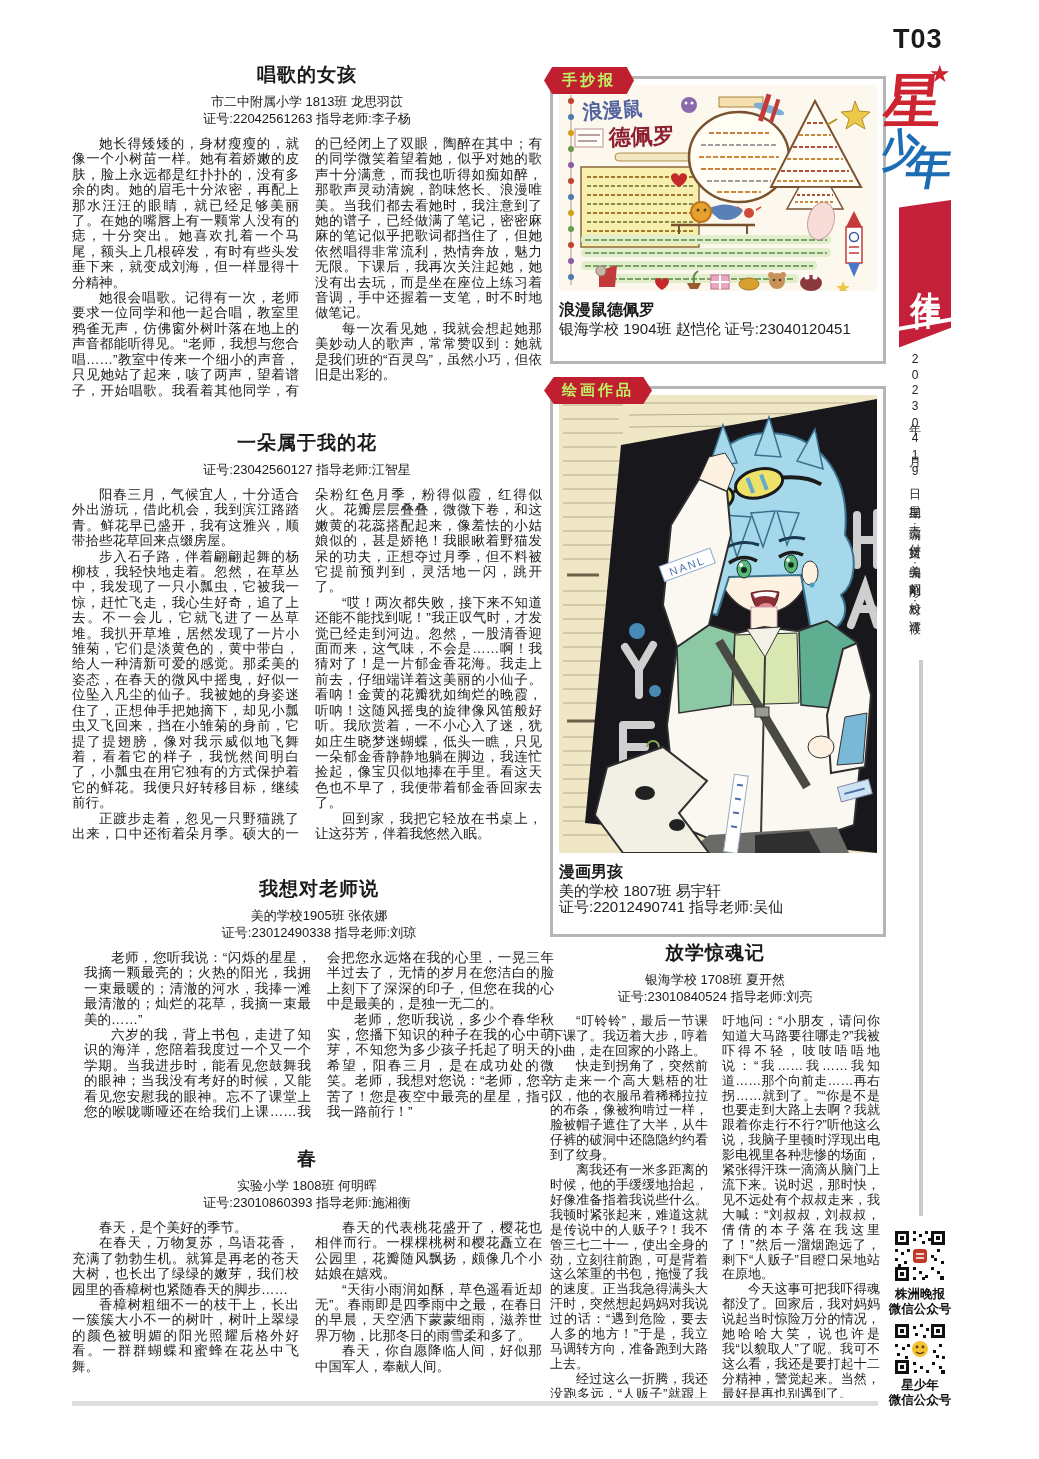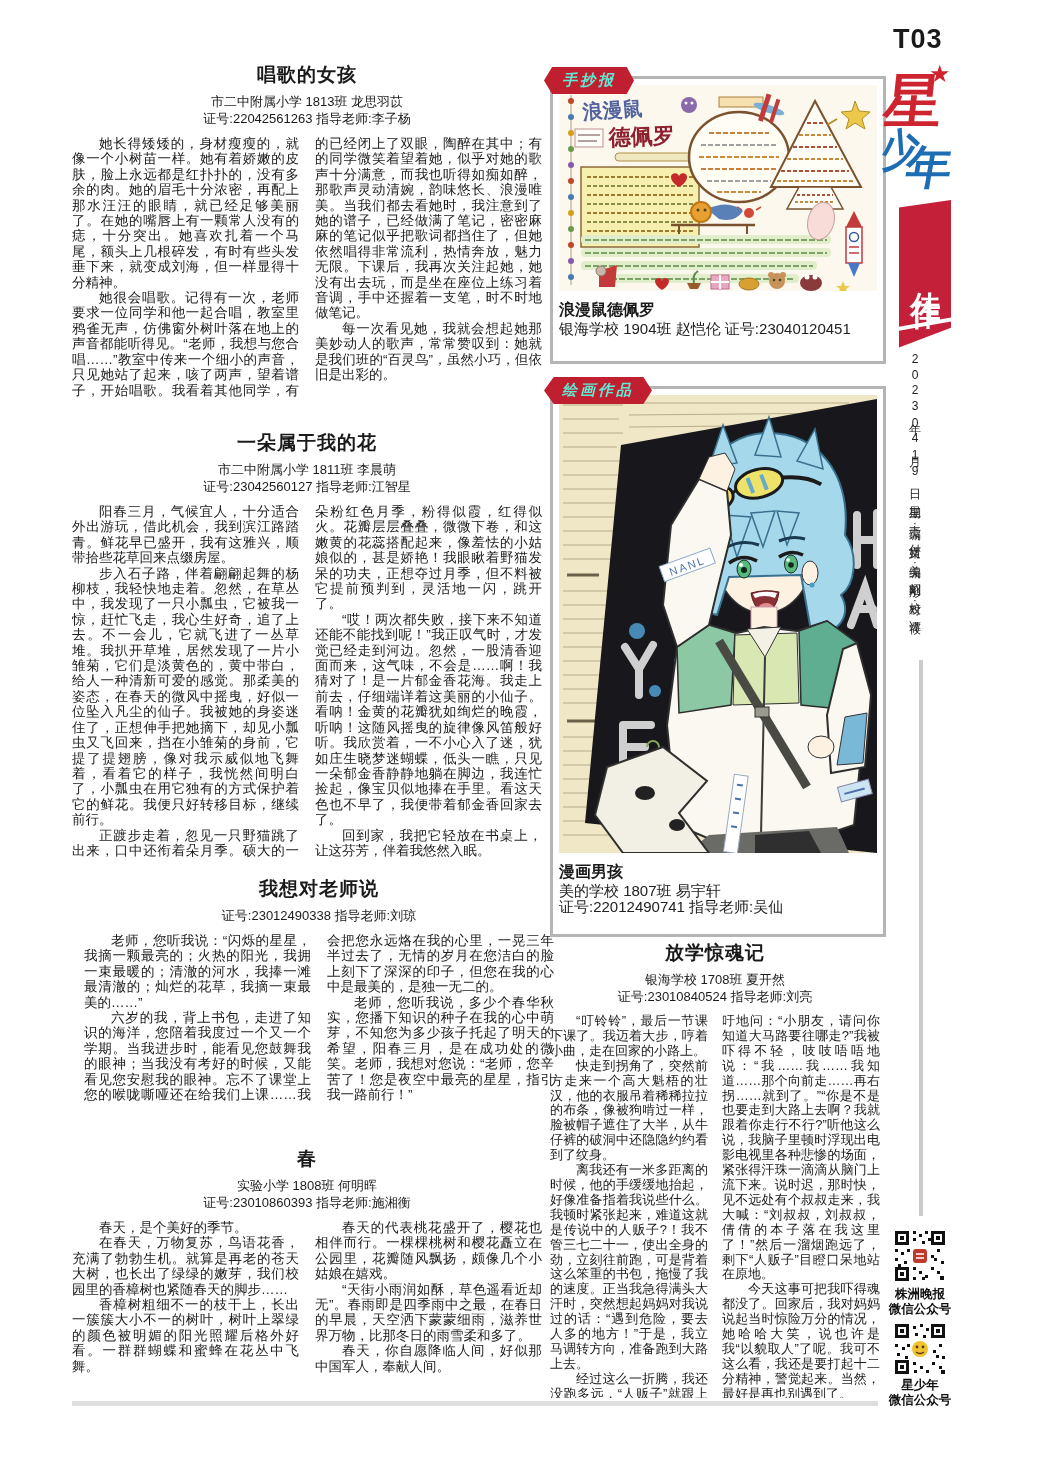--- a/index.html
+++ b/index.html
@@ -6,23 +6,23 @@
   .page{position:relative;width:1039px;height:1459px;background:#fff;overflow:hidden;
         font-family:"Liberation Sans",sans-serif;color:#1a1a1a;}
   .essay{position:absolute;overflow:hidden;}
   .essay h2{font-size:19px;font-weight:700;text-align:center;margin:0 0 5px 0;letter-spacing:1px;}
   .essay .byline{font-size:13px;text-align:center;line-height:17px;margin:0;}
   .essay .body{margin-top:9px;column-count:2;column-gap:16px;}
   .essay .body p{margin:0;text-indent:2em;text-align:justify;font-size:13.5px;line-height:15.4px;}
   .essay.narrow .body{column-gap:14px;}
   .essay.narrow .body p{font-size:13px;line-height:14.9px;}
   .artbox{position:absolute;background:#fff;border:3px solid #b5b5b5;padding:6px;}
-  .ribbon{position:absolute;top:-12px;left:-9px;background:#c01f30;color:#5eead4;font-size:15px;
+  .ribbon{position:absolute;top:-12px;left:-9px;background:#c01f30;color:#bef264;font-size:15px;
           font-weight:700;letter-spacing:3px;padding:4px 18px;
-          clip-path:polygon(0 50%,9% 0,92% 0,100% 50%,92% 100%,9% 100%);z-index:3;font-style:italic;}
+          clip-path:polygon(0 50%,9% 0,92% 0,100% 50%,92% 100%,9% 100%);z-index:3;}
   .art-title{font-size:16px;font-weight:700;text-align:left;margin-top:5px;}
   .art-credit{font-size:15px;text-align:left;line-height:16px;color:#222;}
   .pageno{position:absolute;left:893px;top:24px;font-size:27px;font-weight:700;letter-spacing:1px;}
   .logo-xing{position:absolute;left:884px;top:72px;color:#ce2430;font-size:58px;font-weight:900;
              transform:skewX(-6deg);line-height:1;}
   .logo-star{position:absolute;left:929px;top:62px;color:#ce2430;font-size:24px;line-height:1;}
   .logo-shao{position:absolute;left:880px;top:128px;color:#1d6db5;font-size:40px;font-weight:900;
              transform:rotate(-12deg) skewX(-8deg);line-height:1;}
   .logo-nian{position:absolute;left:906px;top:144px;color:#1d6db5;font-size:46px;font-weight:900;
              transform:skewX(-10deg);line-height:1;}
@@ -51,33 +51,33 @@
     <div class="byline">证号:22042561263 指导老师:李子杨</div>
     <div class="body">
       <p>她长得矮矮的，身材瘦瘦的，就像一个小树苗一样。她有着娇嫩的皮肤，脸上永远都是红扑扑的，没有多余的肉。她的眉毛十分浓密，再配上那水汪汪的眼睛，就已经足够美丽了。在她的嘴唇上有一颗常人没有的痣，十分突出。她喜欢扎着一个马尾，额头上几根碎发，有时有些头发垂下来，就变成刘海，但一样显得十分精神。</p>
       <p>她很会唱歌。记得有一次，老师要求一位同学和他一起合唱，教室里鸦雀无声，仿佛窗外树叶落在地上的声音都能听得见。“老师，我想与您合唱……”教室中传来一个细小的声音，只见她站了起来，咳了两声，望着谱子，开始唱歌。我看着其他同学，有的已经闭上了双眼，陶醉在其中；有的同学微笑着望着她，似乎对她的歌声十分满意，而我也听得如痴如醉，那歌声灵动清婉，韵味悠长、浪漫唯美。当我们都去看她时，我注意到了她的谱子，已经做满了笔记，密密麻麻的笔记似乎把歌词都挡住了，但她依然唱得非常流利，热情奔放，魅力无限。下课后，我再次关注起她，她没有出去玩，而是坐在座位上练习着音调，手中还握着一支笔，时不时地做笔记。</p>
       <p>每一次看见她，我就会想起她那美妙动人的歌声，常常赞叹到：她就是我们班的“百灵鸟”，虽然小巧，但依旧是出彩的。</p>
     </div>
   </section>
 
   <section class="essay" style="left:72px;top:430px;width:470px;height:436px;">
     <h2>一朵属于我的花</h2>
-    <div class="byline">市二中附属小学 1811班 李晨萌</div>
     <div class="byline">证号:23042560127 指导老师:江智星</div>
     <div class="body">
       <p>阳春三月，气候宜人，十分适合外出游玩，借此机会，我到滨江路踏青。鲜花早已盛开，我有这雅兴，顺带拾些花草回来点缀房屋。</p>
       <p>步入石子路，伴着翩翩起舞的杨柳枝，我轻快地走着。忽然，在草丛中，我发现了一只小瓢虫，它被我一惊，赶忙飞走，我心生好奇，追了上去。不一会儿，它就飞进了一丛草堆。我扒开草堆，居然发现了一片小雏菊，它们是淡黄色的，黄中带白，给人一种清新可爱的感觉。那柔美的姿态，在春天的微风中摇曳，好似一位坠入凡尘的仙子。我被她的身姿迷住了，正想伸手把她摘下，却见小瓢虫又飞回来，挡在小雏菊的身前，它提了提翅膀，像对我示威似地飞舞着，看着它的样子，我恍然间明白了，小瓢虫在用它独有的方式保护着它的鲜花。我便只好转移目标，继续前行。</p>
       <p>正踱步走着，忽见一只野猫跳了出来，口中还衔着朵月季。硕大的一朵粉红色月季，粉得似霞，红得似火。花瓣层层叠叠，微微下卷，和这嫩黄的花蕊搭配起来，像羞怯的小姑娘似的，甚是娇艳！我眼瞅着野猫发呆的功夫，正想夺过月季，但不料被它提前预判到，灵活地一闪，跳开了。</p>
       <p>“哎！两次都失败，接下来不知道还能不能找到呢！”我正叹气时，才发觉已经走到河边。忽然，一股清香迎面而来，这气味，不会是……啊！我猜对了！是一片郁金香花海。我走上前去，仔细端详着这美丽的小仙子。看呐！金黄的花瓣犹如绚烂的晚霞，听呐！这随风摇曳的旋律像风笛般好听。我欣赏着，一不小心入了迷，犹如庄生晓梦迷蝴蝶，低头一瞧，只见一朵郁金香静静地躺在脚边，我连忙捡起，像宝贝似地捧在手里。看这天色也不早了，我便带着郁金香回家去了。</p>
       <p>回到家，我把它轻放在书桌上，让这芬芳，伴着我悠然入眠。</p>
     </div>
   </section>
 
   <section class="essay" style="left:84px;top:876px;width:470px;height:268px;">
     <h2>我想对老师说</h2>
+    <div class="byline">美的学校1905班 张依娜</div>
     <div class="byline">证号:23012490338 指导老师:刘琼</div>
     <div class="body">
       <p>老师，您听我说：“闪烁的星星，我摘一颗最亮的；火热的阳光，我拥一束最暖的；清澈的河水，我捧一滩最清澈的；灿烂的花草，我摘一束最美的……”</p>
       <p>六岁的我，背上书包，走进了知识的海洋，您陪着我度过一个又一个学期。当我进步时，能看见您鼓舞我的眼神；当我没有考好的时候，又能看见您安慰我的眼神。忘不了课堂上您的喉咙嘶哑还在给我们上课……我会把您永远烙在我的心里，一晃三年半过去了，无情的岁月在您洁白的脸上刻下了深深的印子，但您在我的心中是最美的，是独一无二的。</p>
       <p>老师，您听我说，多少个春华秋实，您播下知识的种子在我的心中萌芽，不知您为多少孩子托起了明天的希望，阳春三月，是在成功处的微笑。老师，我想对您说：“老师，您辛苦了！您是夜空中最亮的星星，指引我一路前行！”</p>
     </div>
   </section>
 
   <section class="essay" style="left:72px;top:1146px;width:470px;height:252px;">
     <h2>春</h2>

